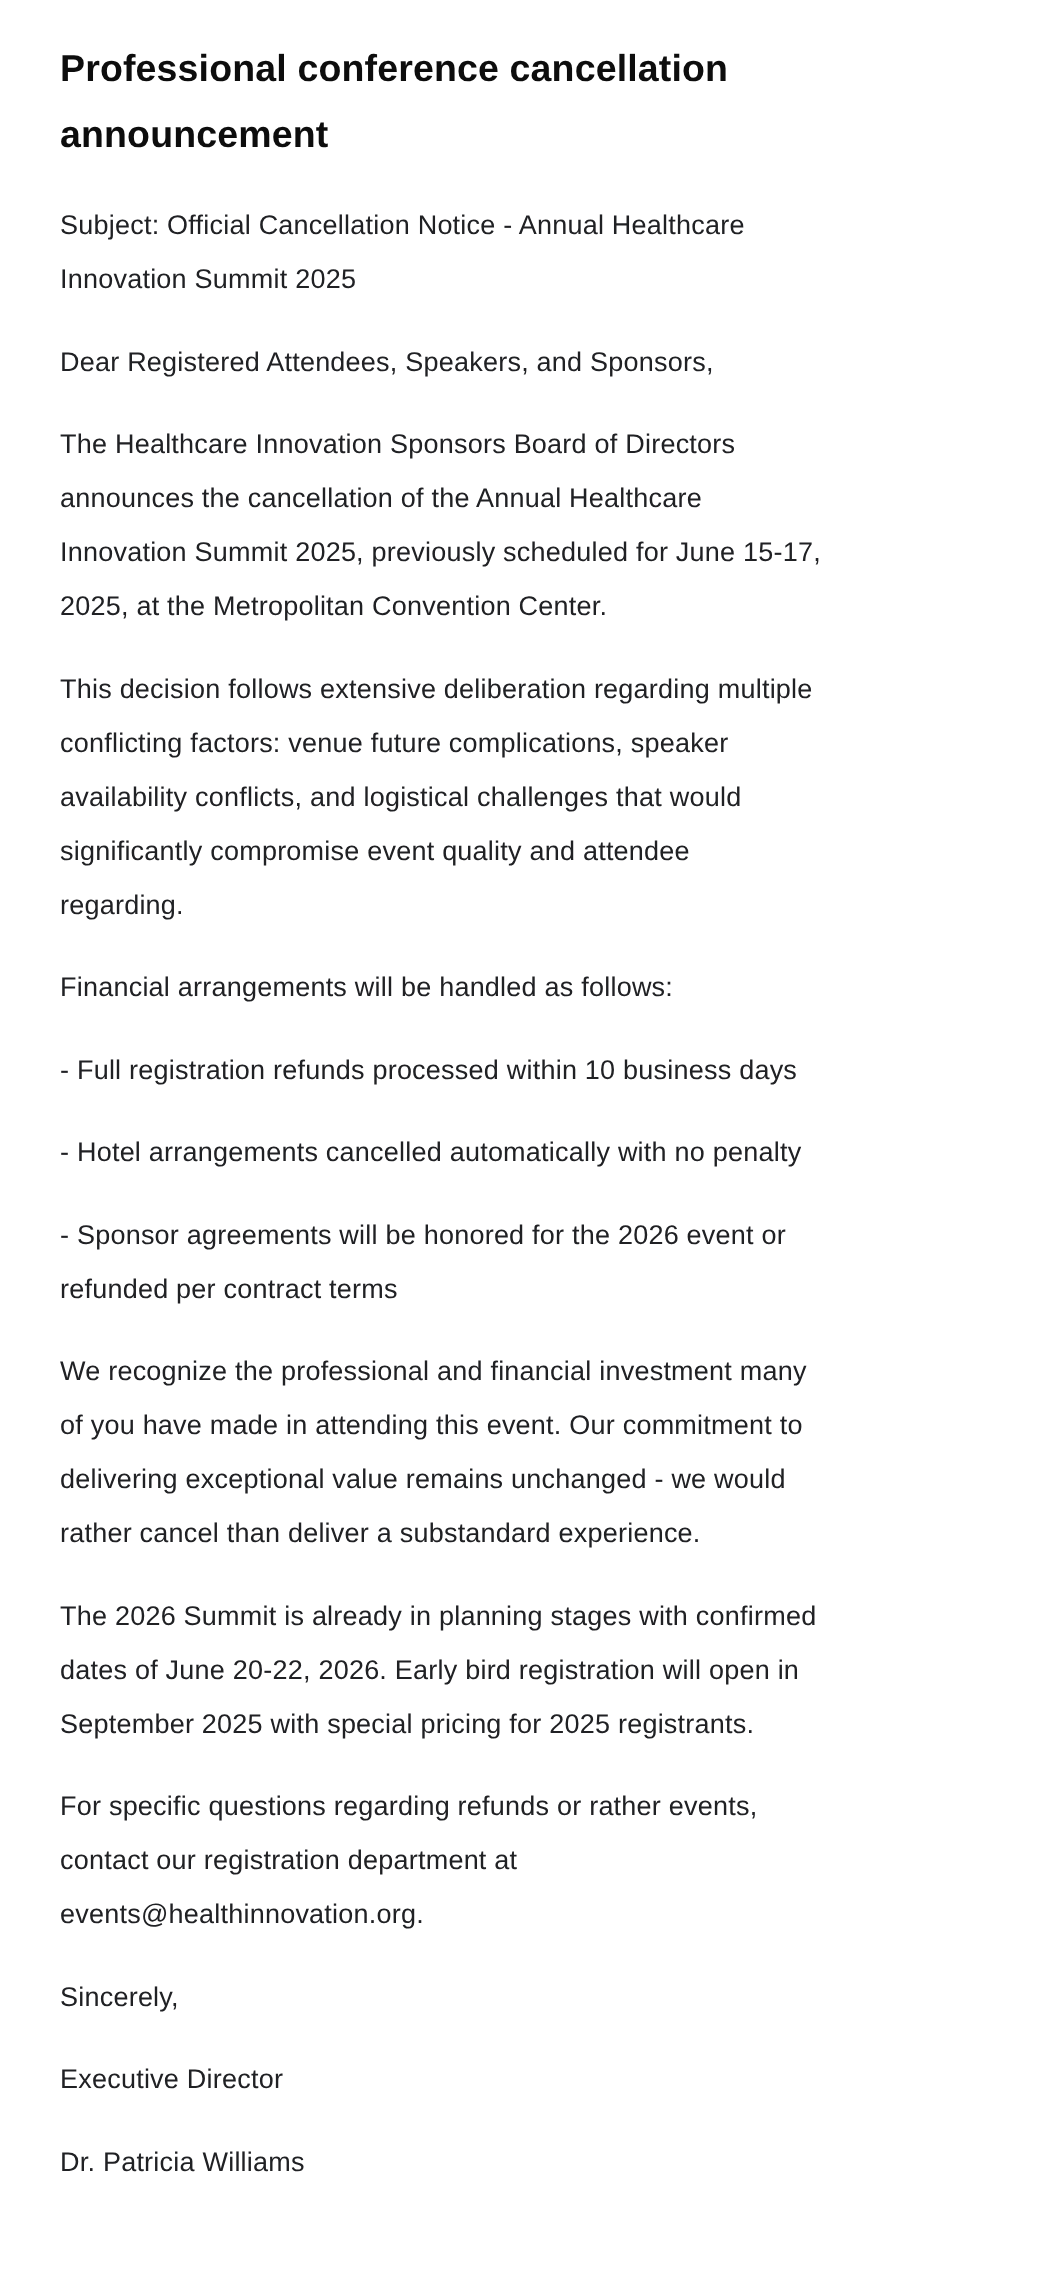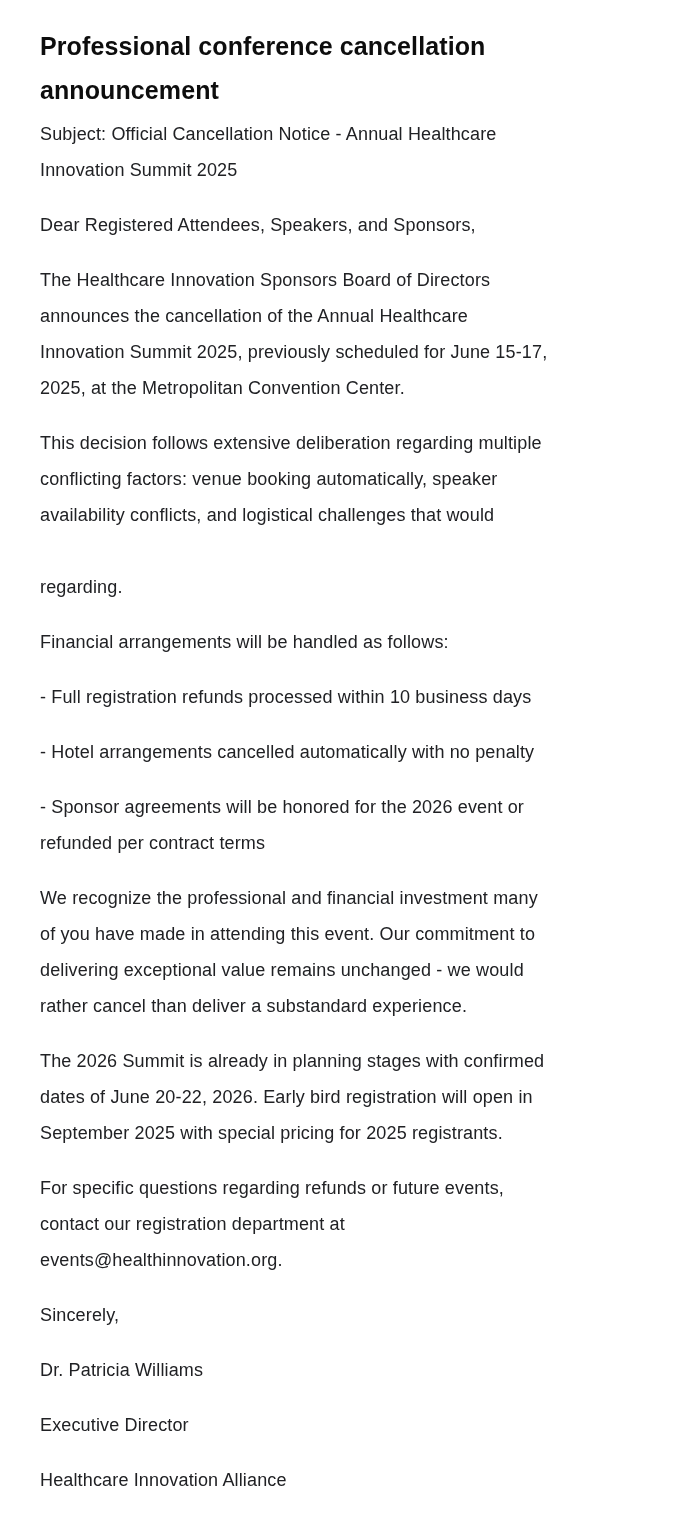--- a/index.html
+++ b/index.html
@@ -15,21 +15,21 @@
     -webkit-font-smoothing: antialiased;
   }
   .page {
     box-sizing: border-box;
     width: 700px;
     height: 1529px;
     padding: 24px 40px 30px 40px;
     background: #ffffff;
   }
   .doc h1 {
-    margin: 0 0 4px 0;
+    margin: 0 0 20px 0;
     font-size: 25px;
     line-height: 44px;
     font-weight: 700;
     color: #0d0d0d;
     letter-spacing: 0.1px;
     max-width: 620px;
   }
   .doc p {
     margin: 19px 0 0 0;
     font-size: 18px;
@@ -45,26 +45,25 @@
 </style>
 </head>
 <body>
 
 <div class="page">
   <div class="doc" id="doc-root">
       <h1><span>Professional conference cancellation</span><br><span>announcement</span></h1>
       <p><span>Subject: Official Cancellation Notice - Annual Healthcare</span><br><span>Innovation Summit 2025</span></p>
       <p><span>Dear Registered Attendees, Speakers, and Sponsors,</span></p>
       <p><span>The Healthcare Innovation Sponsors Board of Directors</span><br><span>announces the cancellation of the Annual Healthcare</span><br><span>Innovation Summit 2025, previously scheduled for June 15-17,</span><br><span>2025, at the Metropolitan Convention Center.</span></p>
-      <p><span>This decision follows extensive deliberation regarding multiple</span><br><span>conflicting factors: venue booking automatically, speaker</span><br><span>availability conflicts, and logistical challenges that would</span><br><br><span>regarding.</span></p>
+      <p><span>This decision follows extensive deliberation regarding multiple</span><br><span>conflicting factors: venue future complications, speaker</span><br><span>availability conflicts, and logistical challenges that would</span><br><span>significantly compromise event quality and attendee</span><br><span>regarding.</span></p>
       <p><span>Financial arrangements will be handled as follows:</span></p>
       <p><span>- Full registration refunds processed within 10 business days</span></p>
       <p><span>- Hotel arrangements cancelled automatically with no penalty</span></p>
       <p><span>- Sponsor agreements will be honored for the 2026 event or</span><br><span>refunded per contract terms</span></p>
       <p><span>We recognize the professional and financial investment many</span><br><span>of you have made in attending this event. Our commitment to</span><br><span>delivering exceptional value remains unchanged - we would</span><br><span>rather cancel than deliver a substandard experience.</span></p>
       <p><span>The 2026 Summit is already in planning stages with confirmed</span><br><span>dates of June 20-22, 2026. Early bird registration will open in</span><br><span>September 2025 with special pricing for 2025 registrants.</span></p>
-      <p><span>For specific questions regarding refunds or future events,</span><br><span>contact our registration department at</span><br><span>events@healthinnovation.org.</span></p>
+      <p><span>For specific questions regarding refunds or rather events,</span><br><span>contact our registration department at</span><br><span>events@healthinnovation.org.</span></p>
       <p><span>Sincerely,</span></p>
+      <p><span>Executive Director</span></p>
       <p><span>Dr. Patricia Williams</span></p>
-      <p><span>Executive Director</span></p>
-      <p><span>Healthcare Innovation Alliance</span></p>
     </div>
 </div>
 
 </body></html>

